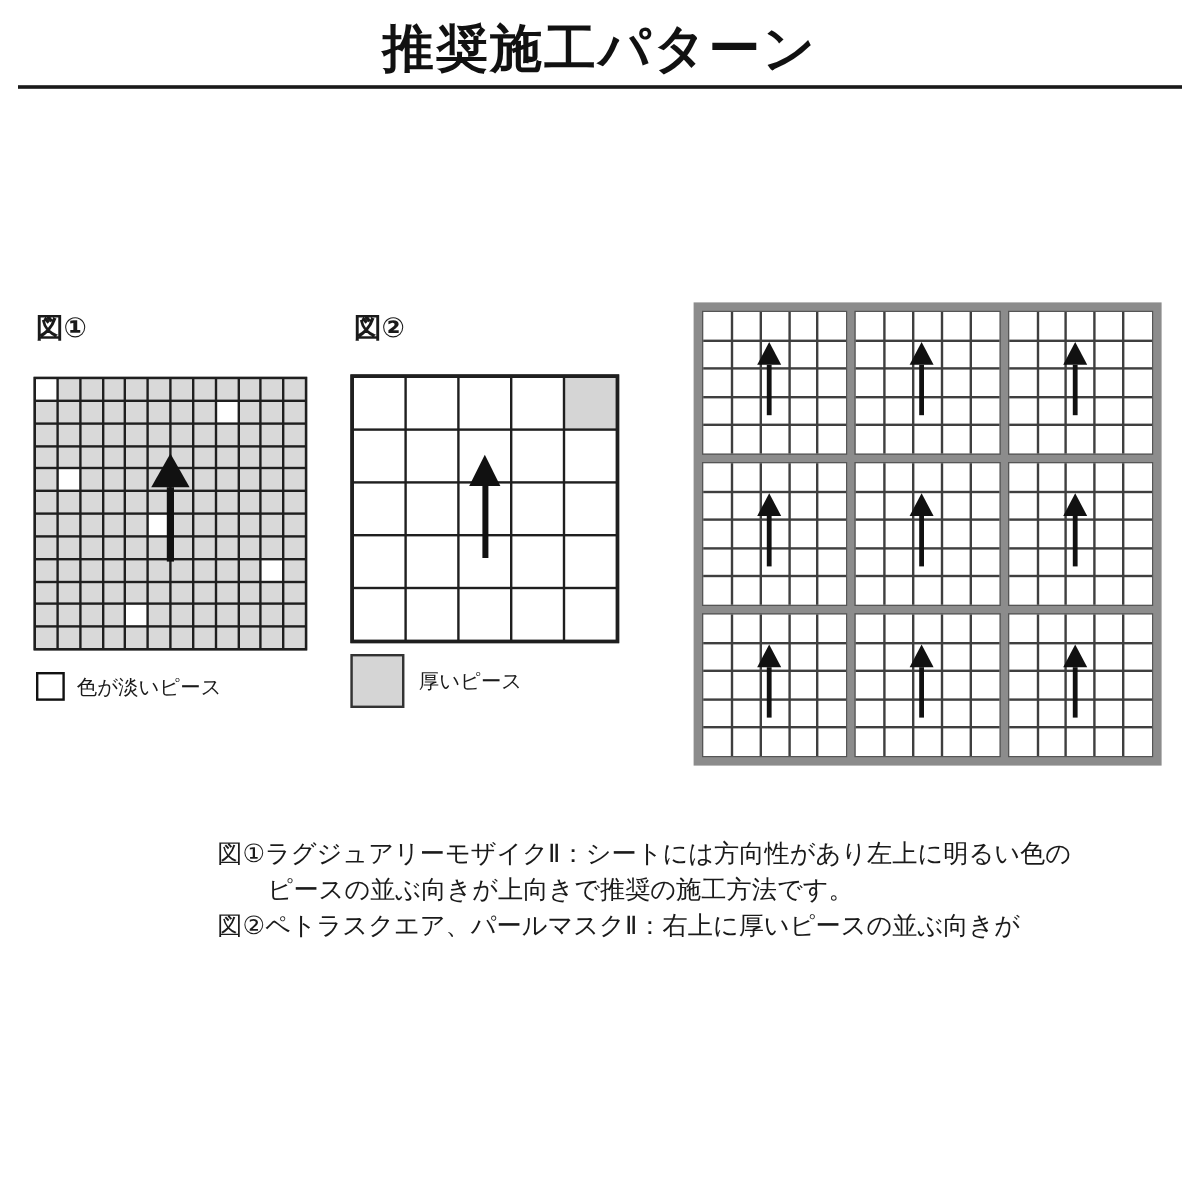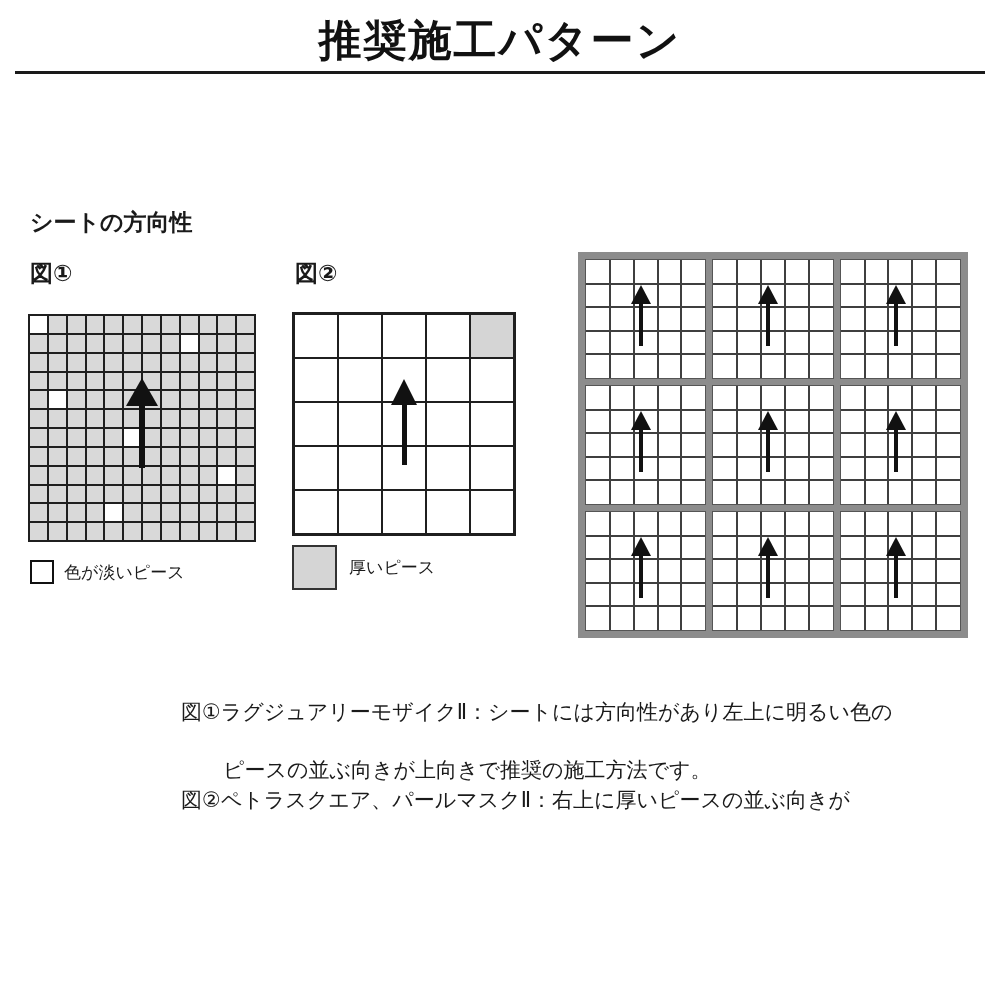--- a/index.html
+++ b/index.html
@@ -67,31 +67,30 @@
   }
   .sheet{position:relative;background:#ffffff;outline:1px solid #555;}
   .sheet .vline{position:absolute;top:0;bottom:0;width:2px;background:#3f3f3f;}
   .sheet .hline{position:absolute;left:0;right:0;height:2px;background:#3f3f3f;}
   
   .caption{
     position:absolute;left:181px;top:697px;width:660px;
     font-size:21px;line-height:30px;color:#1a1a1a;
   }
   .caption .line{white-space:pre;}
-  .caption .line.indent{padding-left:42px;margin-top:28px;}
+  .caption .line.indent{padding-left:42px;}
 </style>
 </head>
 <body>
 
 <div id="canvas">
 
   <div class="page-title">推奨施工パターン</div>
   <div class="title-rule"></div>
 
-  <div class="section-heading">シートの方向性</div>
 
   <div class="fig-label f1">図①</div>
   <div class="fig-label f2">図②</div>
 
   <div class="fig1-grid" id="fig1-grid">
       <div class="cell" style="background: rgb(255, 255, 255);"></div>
       <div class="cell" style="background: rgb(217, 217, 217);"></div>
       <div class="cell" style="background: rgb(217, 217, 217);"></div>
       <div class="cell" style="background: rgb(217, 217, 217);"></div>
       <div class="cell" style="background: rgb(217, 217, 217);"></div>

